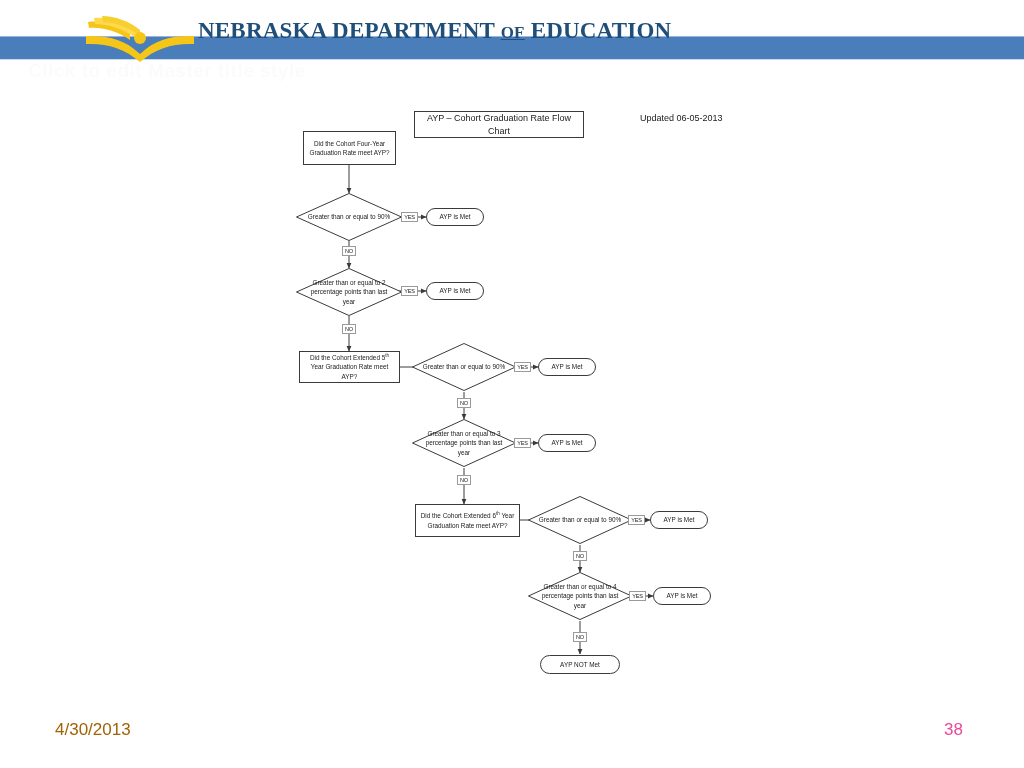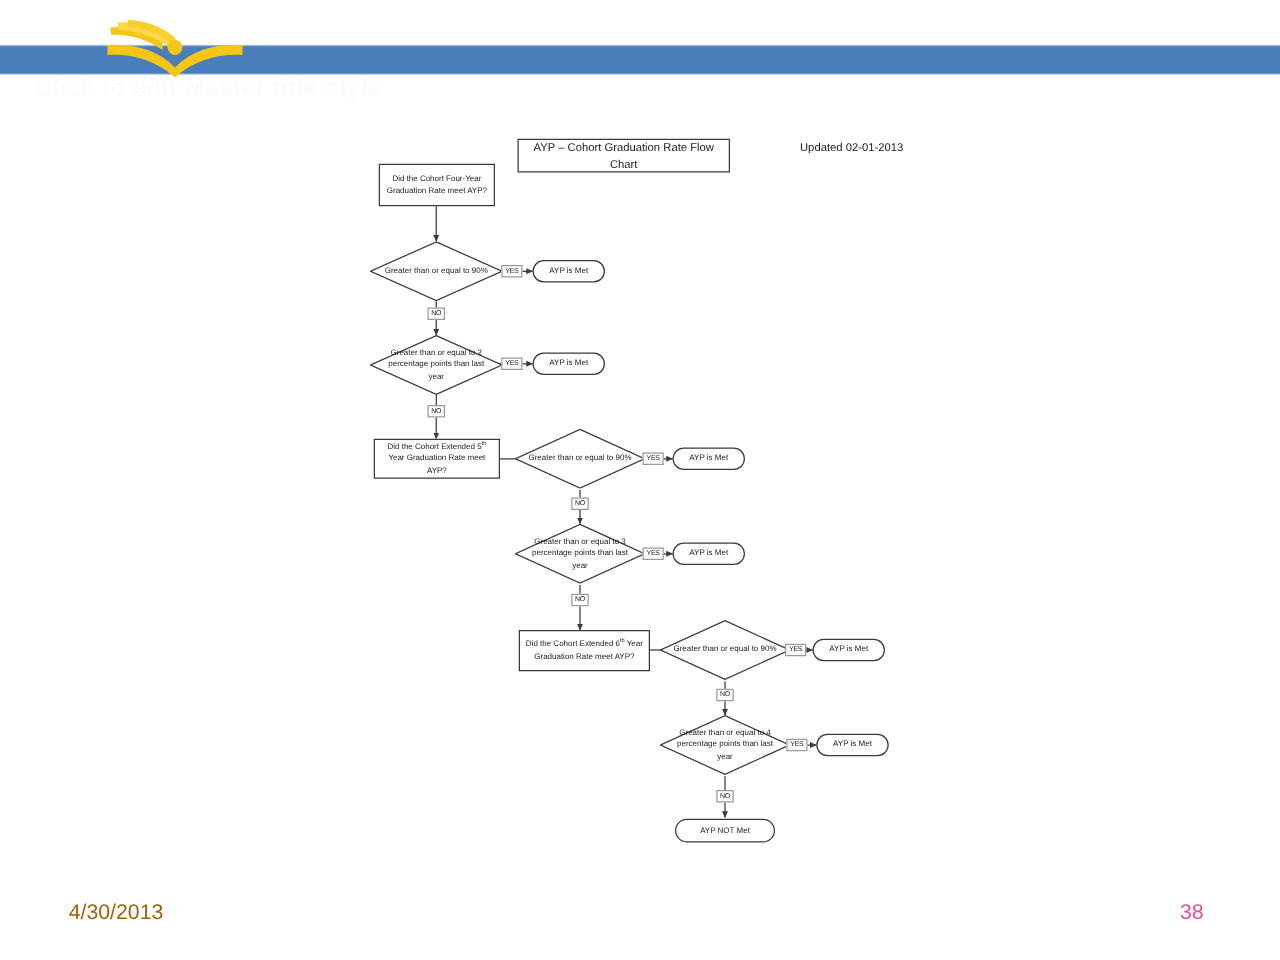--- a/index.html
+++ b/index.html
@@ -174,20 +174,23 @@
   <div class="org-logo">
     <svg viewBox="0 0 112 50" width="112" height="50" aria-hidden="true">
       <path d="M4 8 C18 6 34 10 46 20 L46 26 C33 17 18 13 5 14 Z" fill="#f5c518"></path>
       <path d="M10 4 C24 3 40 8 52 18 L52 24 C39 15 24 10 11 10 Z" fill="#ffd84d"></path>
       <path d="M18 2 C31 2 45 7 56 16 L56 22 C44 13 31 8 19 8 Z" fill="#f7cf2e"></path>
       <path d="M2 22 C24 21 42 26 56 40 C70 26 88 21 110 22 L110 30 C90 29 72 34 56 48 C40 34 22 29 2 30 Z" fill="#f5c518"></path>
       <circle cx="56" cy="24" r="6" fill="#f5c518"></circle>
     </svg>
   </div>
 
+  <div class="org-title">
+    <span>NEBRASKA DEPARTMENT </span><span class="small-of">OF</span><span> EDUCATION</span>
+  </div>
 
   <div class="slide-title-placeholder">Click to edit Master title style</div>
 </div>
 
 <div class="chart-canvas">
 
   <svg width="1024" height="768" style="position:absolute;left:0;top:0;" aria-hidden="true">
     <defs>
       <marker id="arrow" markerWidth="6" markerHeight="6" refX="5" refY="3" orient="auto" markerUnits="strokeWidth">
         <path d="M0,0.6 L5.4,3 L0,5.4 z" fill="#3a3a3a"></path>
@@ -221,21 +224,21 @@
 
       <line x1="580" y1="545" x2="580" y2="572" marker-end="url(#arrow)"></line>
 
       <line x1="623" y1="596" x2="653" y2="596" marker-end="url(#arrow)"></line>
 
       <line x1="580" y1="621" x2="580" y2="654" marker-end="url(#arrow)"></line>
     </g>
   </svg>
 
   <div class="title-box" style="left:414px;top:111px;width:170px;height:27px;">AYP – Cohort Graduation Rate Flow Chart</div>
-  <div class="updated-label" style="left:640px;top:113px;">Updated 02-01-2013</div>
+  <div class="updated-label" style="left:640px;top:113px;">Updated 06-05-2013</div>
 
   <div class="node process" style="left:303px;top:131px;width:93px;height:34px;">Did the Cohort Four-Year Graduation Rate meet AYP?</div>
 
   <div class="node decision" style="left:296px;top:193px;width:106px;height:48px;">
     <svg class="decision-shape" viewBox="0 0 106 48" preserveAspectRatio="none" aria-hidden="true">
       <polygon points="53,0.5 105.5,24 53,47.5 0.5,24" fill="#ffffff" stroke="#3a3a3a" stroke-width="1" vector-effect="non-scaling-stroke"></polygon>
     </svg>
     <span class="decision-text">Greater than or equal to 90%</span>
   </div>
   <div class="edge-label" style="left:401px;top:212px;width:17px;">YES</div>

